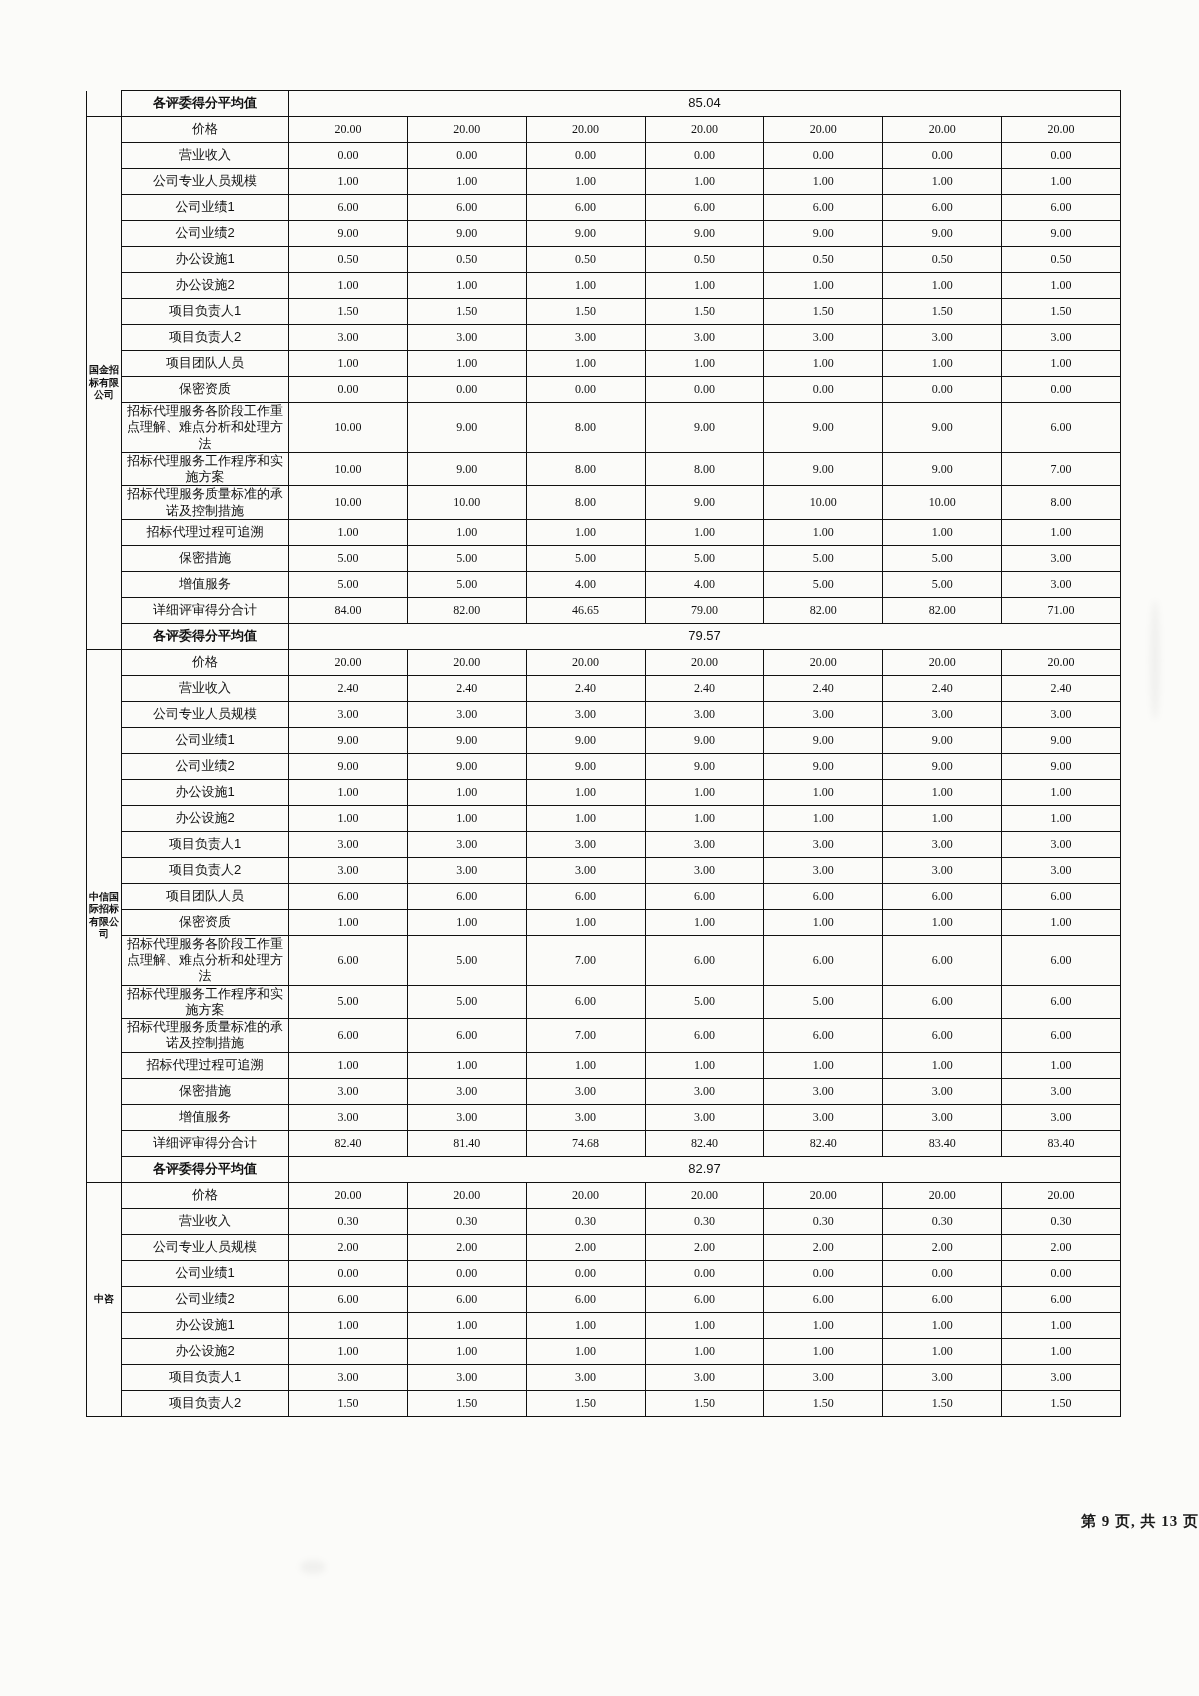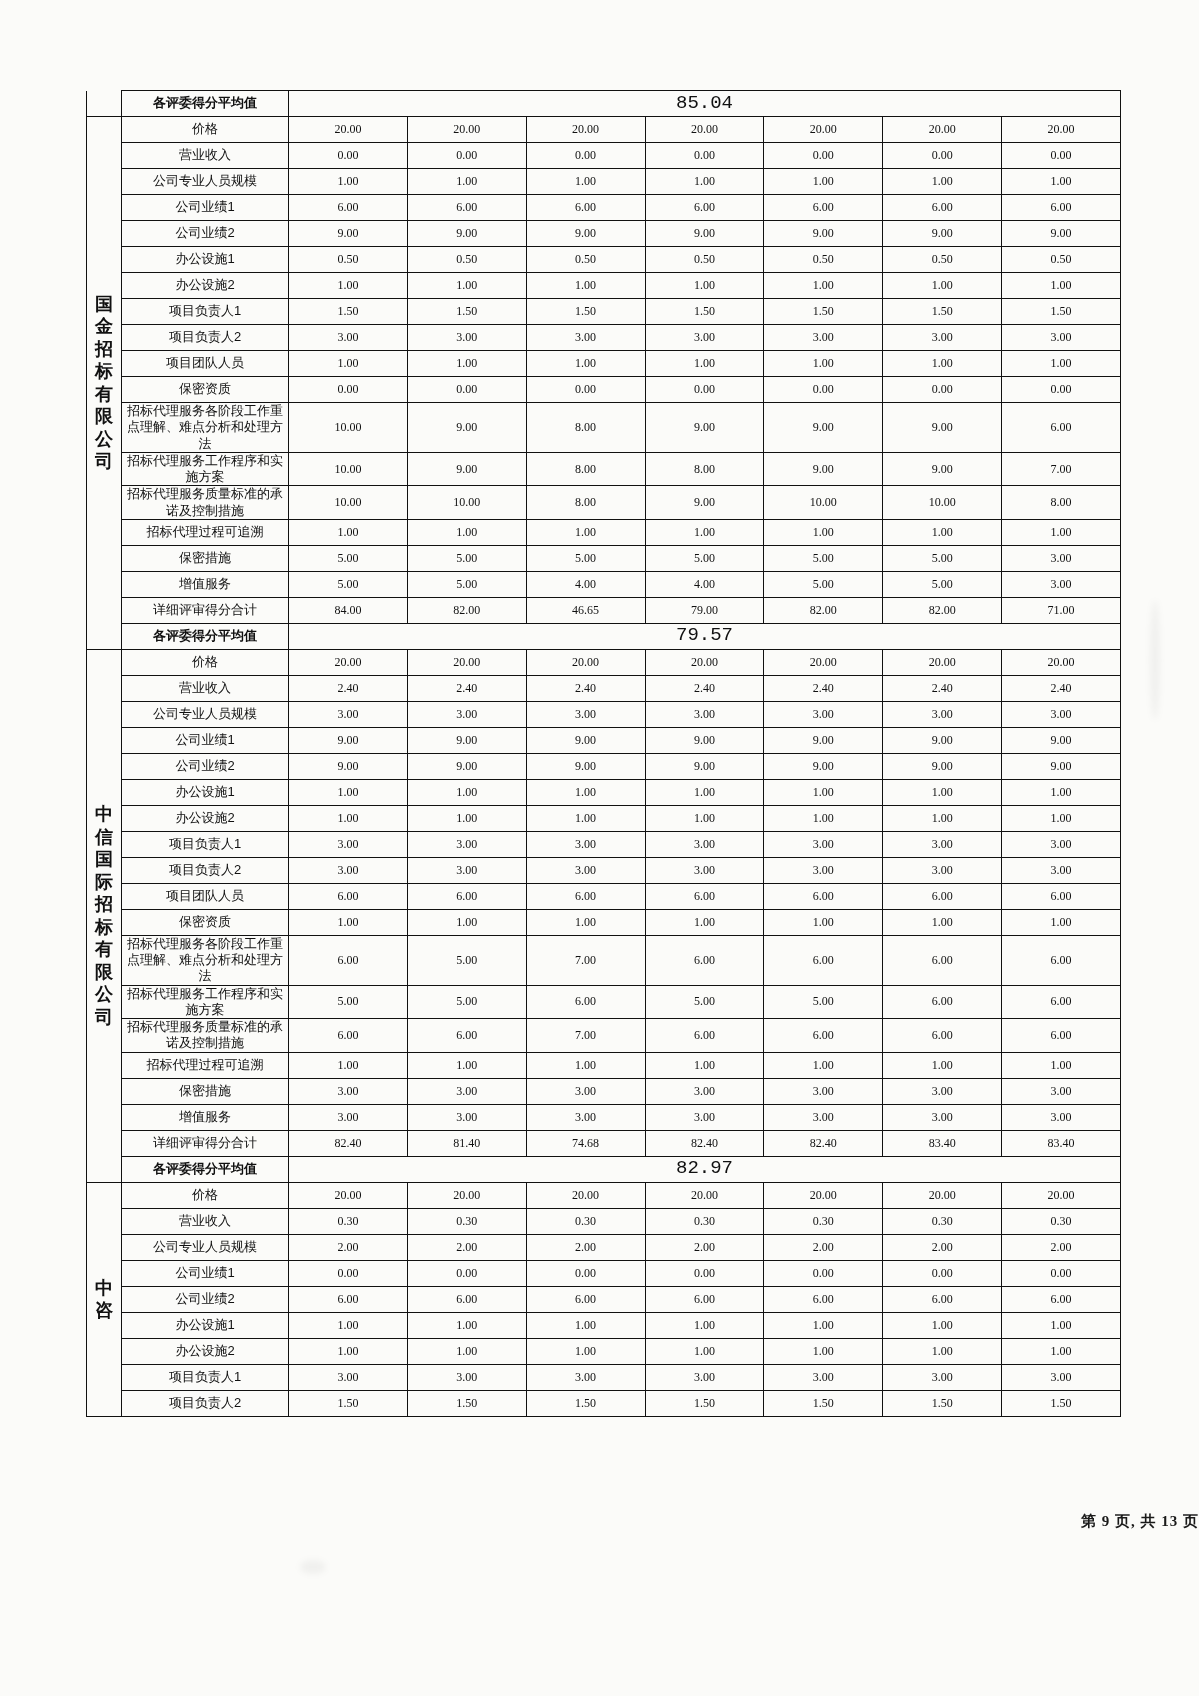--- a/index.html
+++ b/index.html
@@ -25,21 +25,21 @@
   table.doc td{
     border:1px solid #111;
     padding:0;
     height:25px;
     vertical-align:middle;
     text-align:center;
     line-height:1.25;
   }
   td.company{
     width:34px;
-    font-size:18px;
+    font-size:10px;
     font-weight:600;
     letter-spacing:0px;
     line-height:1.22;
     padding:2px 3px;
     word-break:break-all;
     vertical-align:middle;
   }
   td.item{
     width:166px;
     text-align:left;
@@ -47,22 +47,22 @@
     font-size:13px;
     font-weight:400;
     line-height:1.2;
   }
   td.num{
     width:118px;
     font-size:12px;
     font-family:"Liberation Serif", serif;
   }
   td.avg{
-    font-size:19px;
-    font-family:Liberation Mono, monospace;
+    font-size:13px;
+    font-family:Liberation Sans, sans-serif;
   }
   tr.avgrow td.item{font-weight:600;text-align:center;}
   .tall{height:52px;}
   .footer{
     position:absolute;
     left:0;right:0;
     top:1512px;
     text-align:right;
     font-size:15px;
     font-weight:700;

